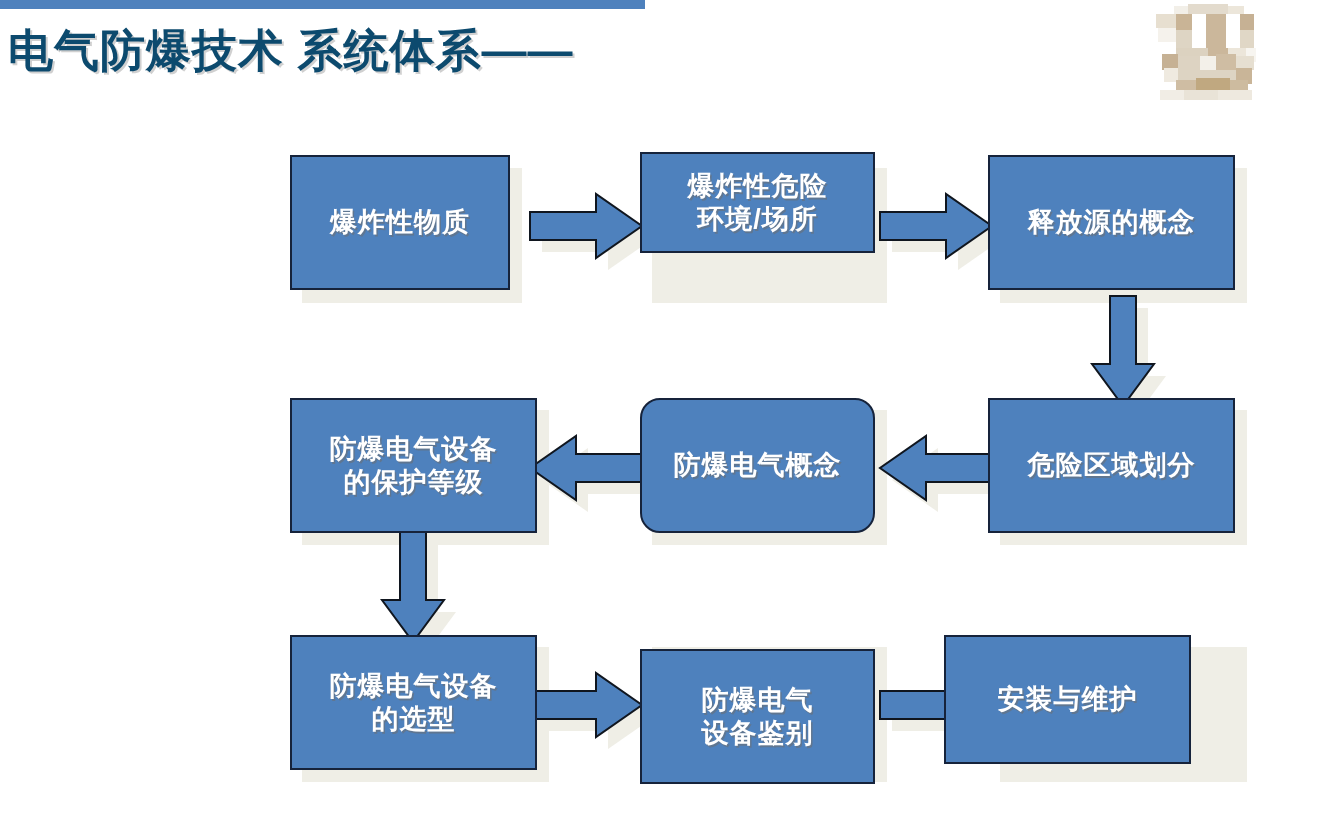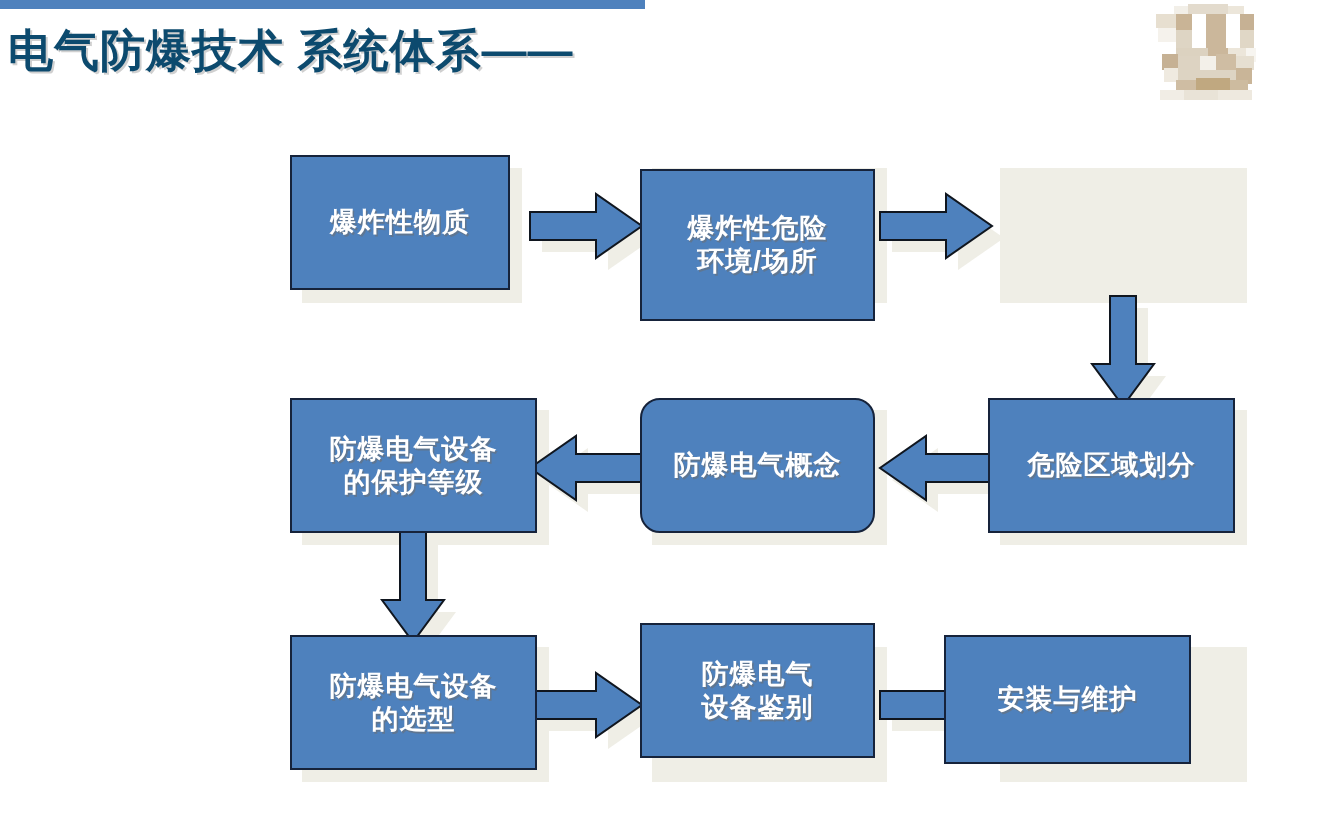--- a/index.html
+++ b/index.html
@@ -189,33 +189,34 @@
       <path class="arrow-body" d="M14 26 L80 26 L80 8 L126 40 L80 72 L80 54 L14 54 Z"></path>
     </svg>
 
     <svg class="arrow-svg" style="left:866px; top:665px;" width="140" height="80" viewBox="0 0 140 80">
       <path class="arrow-shadow" d="M14 26 L80 26 L80 8 L126 40 L80 72 L80 54 L14 54 Z" transform="translate(12,12)"></path>
       <path class="arrow-body" d="M14 26 L80 26 L80 8 L126 40 L80 72 L80 54 L14 54 Z"></path>
     </svg>
 
     <div class="node" style="left:290px; top:155px; width:220px; height:135px;">爆炸性物质</div>
 
-    <div class="node" style="left:640px; top:169px; width:235px; height:152px;">爆炸性危险
+    <div class="node" style="left:640px; top:152px; width:235px; height:101px;">爆炸性危险
 环境/场所</div>
 
+    <div class="node" style="left:988px; top:155px; width:247px; height:135px;">释放源的概念</div>
 
     <div class="node" style="left:988px; top:398px; width:247px; height:135px;">危险区域划分</div>
 
     <div class="node" style="left:640px; top:398px; width:235px; height:135px;border-radius:20px;">防爆电气概念</div>
 
     <div class="node" style="left:290px; top:398px; width:247px; height:135px;">防爆电气设备
 的保护等级</div>
 
     <div class="node" style="left:290px; top:635px; width:247px; height:135px;">防爆电气设备
 的选型</div>
 
-    <div class="node" style="left:640px; top:623px; width:235px; height:135px;">防爆电气
+    <div class="node" style="left:640px; top:649px; width:235px; height:135px;">防爆电气
 设备鉴别</div>
 
     <div class="node" style="left:944px; top:635px; width:247px; height:129px;">安装与维护</div>
 
   </div>
 </div>
 
 </body></html>

